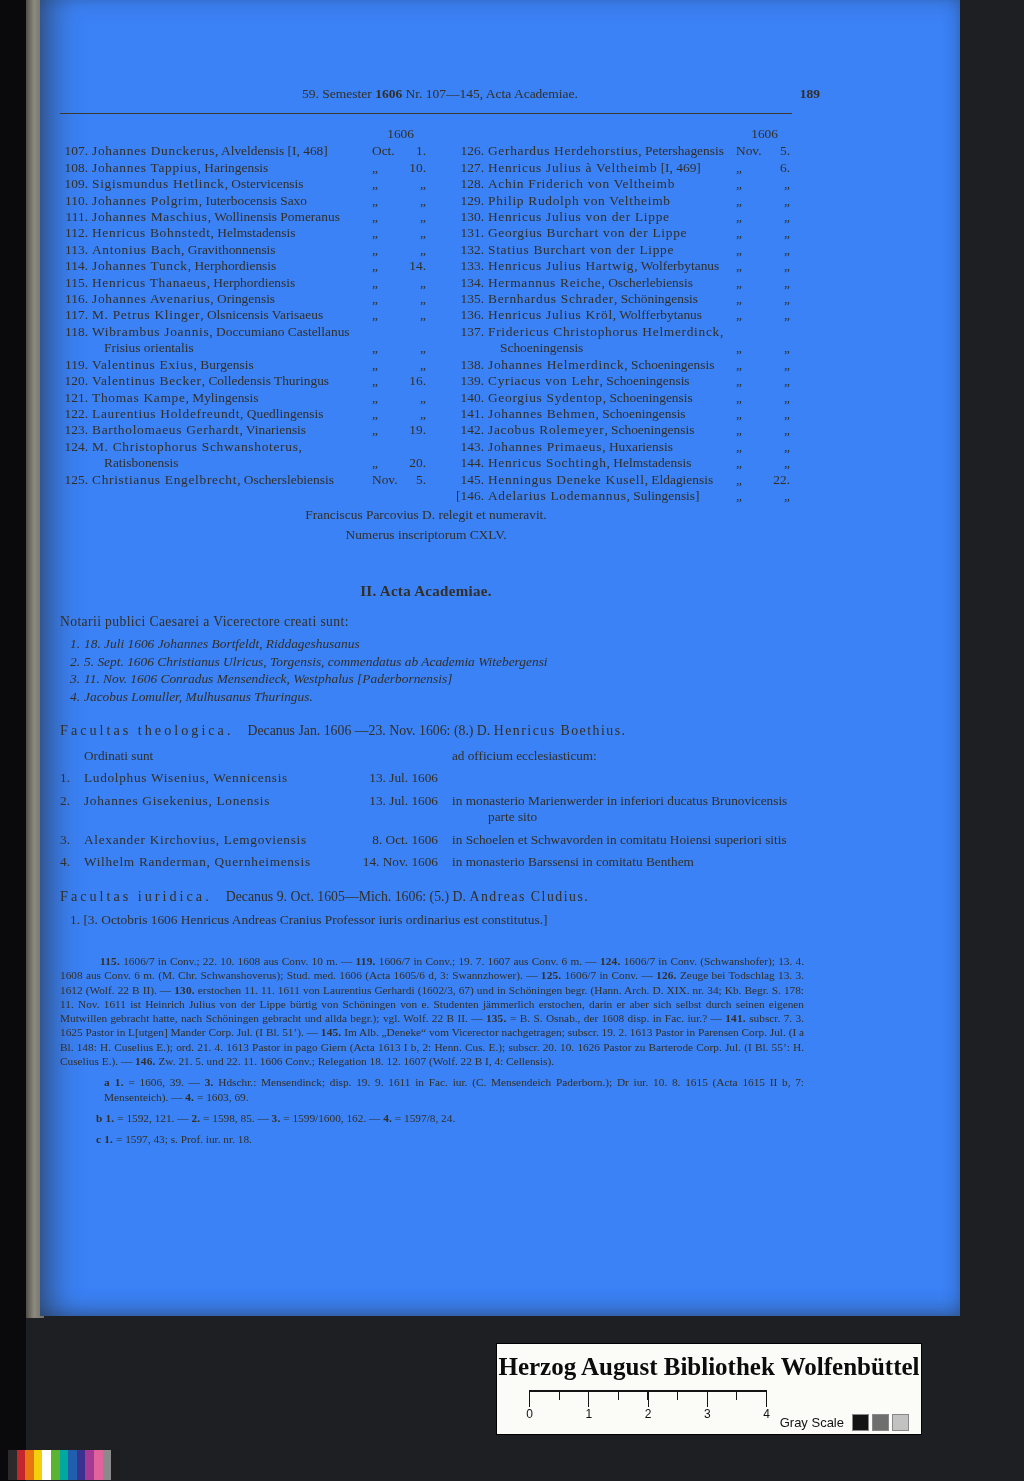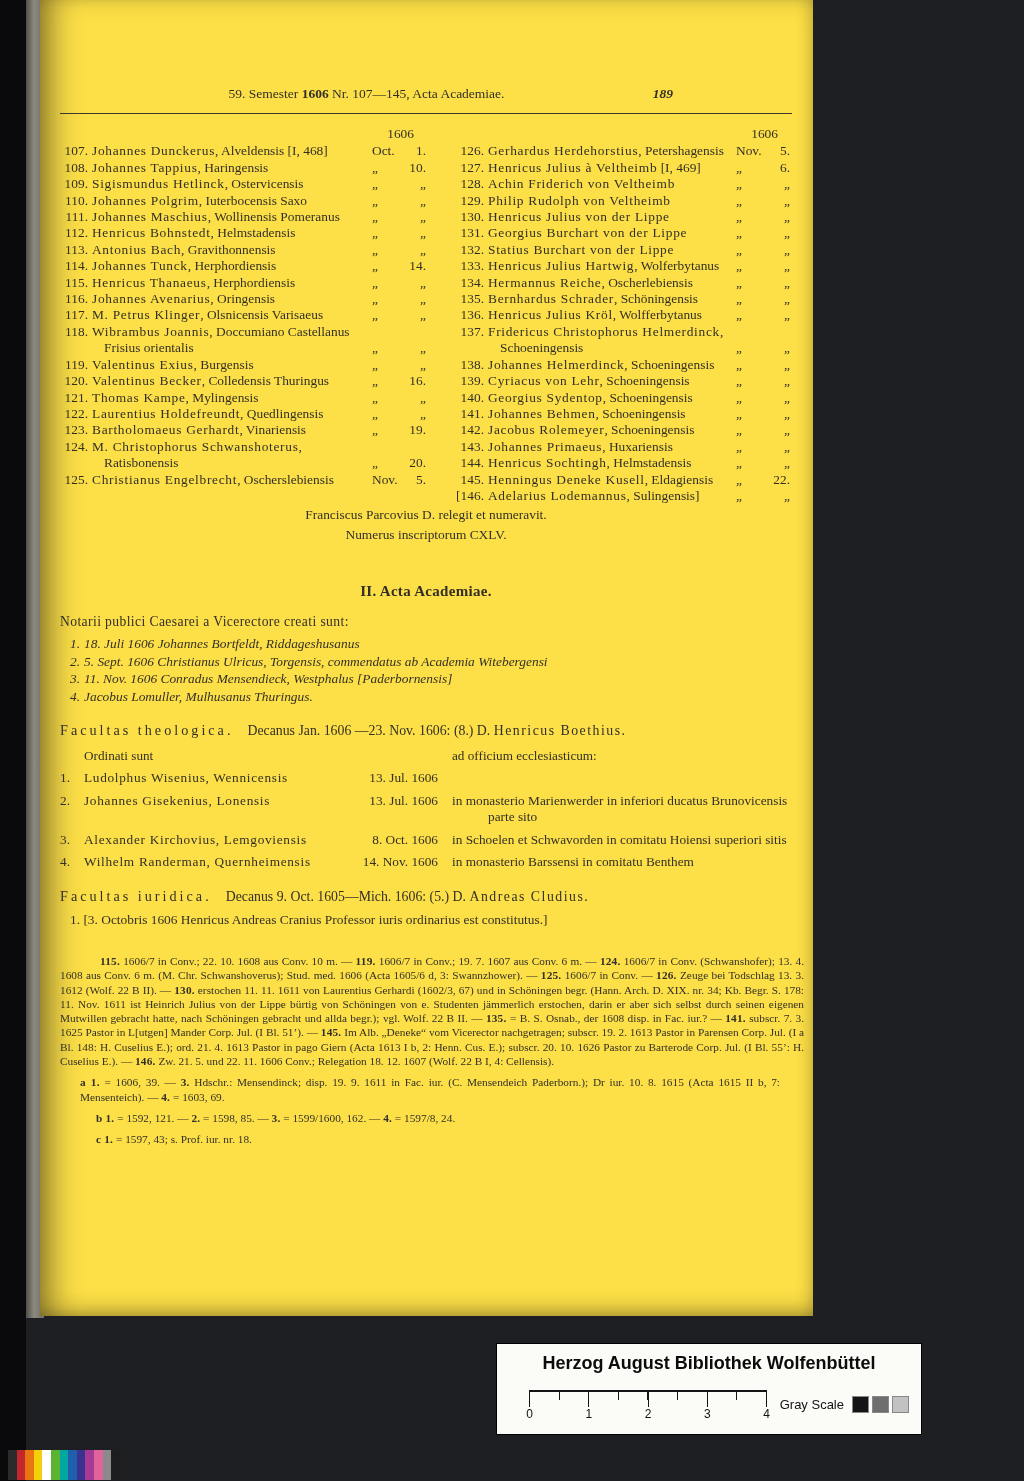--- a/index.html
+++ b/index.html
@@ -2,29 +2,29 @@
 <html><head>
 <meta charset="utf-8">
 <style>
   html,body{margin:0;padding:0;}
   body{width:1024px;height:1481px;background:#1e1f23;position:relative;overflow:hidden;
        font-family:"Liberation Serif","DejaVu Serif",serif;}
   .stage{position:absolute;inset:0;}
   .left-black{position:absolute;left:0;top:0;width:26px;height:1481px;background:#0a0a0c;}
   .page-edge{position:absolute;left:26px;top:0;width:18px;height:1318px;
              background:linear-gradient(90deg,#4f4d46,#8d8b80 45%,#6f6d64);}
-  .page{position:absolute;left:40px;top:0;width:773px;height:1316px;background:#fde047;
+  .page{position:absolute;left:40px;top:0;width:920px;height:1316px;background:#3b82f6;
         color:#332f27;box-sizing:border-box;padding:86px 140px 0 20px;
         box-shadow:inset 24px 0 32px -14px rgba(40,34,22,.55),
                    inset -8px 0 18px -10px rgba(40,34,22,.35),
                    inset 0 -12px 26px -12px rgba(40,34,22,.40);}
   
   .phead{position:relative;height:20px;font-size:13.5px;}
   .phead-center{text-align:center;}
-  .pnum{position:absolute;right:0;top:0;font-weight:bold;font-style:italic;}
+  .pnum{position:absolute;right:0;top:0;font-weight:bold;}
   .rule{margin-top:7px;border-top:1.6px solid #3c382f;width:732px;}
   
   .cols{display:flex;margin-top:12px;width:732px;font-size:13.4px;line-height:16.4px;}
   .colL{width:368px;}
   .colR{width:336px;margin-left:28px;}
   .year{text-align:right;padding-right:14px;margin-bottom:1px;}
   .mrow{position:relative;padding-left:32px;padding-right:56px;min-height:16.4px;}
   .num{position:absolute;left:0;top:0;width:28px;text-align:right;}
   .mbody{display:block;padding-left:12px;text-indent:-12px;}
   .nm{letter-spacing:0.7px;}
@@ -49,37 +49,37 @@
   .orow{display:grid;grid-template-columns:24px 272px 96px 340px;font-size:13.3px;line-height:16.6px;margin-top:6px;}
   .on{text-align:left;}
   .oname{letter-spacing:0.7px;}
   .odate{text-align:right;padding-right:14px;}
   .oplace{padding-left:36px;text-indent:-36px;}
   .iur-item{margin-top:7px;padding-left:10px;font-size:13.4px;}
   
   .fnotes{margin-top:26px;width:744px;font-size:11.3px;line-height:14.3px;text-align:justify;}
   .fn{margin:0;}
   .fn1{text-indent:40px;}
-  .fn-a{margin-top:7px;margin-left:20px;width:700px;}
+  .fn-a{margin-top:7px;margin-left:44px;width:700px;}
   .fn-bc{margin-top:7px;margin-left:36px;width:700px;}
   .fn b{letter-spacing:.2px;}
   
   .fbox{position:absolute;left:497px;top:1344px;width:424px;height:90px;background:#fbfbf8;
         box-shadow:0 0 0 1px #000;}
-  .ftitle{margin-top:9px;text-align:center;font-size:18px;font-weight:bold;
-          font-family:Liberation Sans, sans-serif;color:#0c0c0c;}
+  .ftitle{margin-top:9px;text-align:center;font-size:25px;font-weight:bold;
+          font-family:Liberation Serif, serif;color:#0c0c0c;}
   .ruler{position:absolute;left:32px;top:46px;}
   .ruler-ticks{width:238px;height:15px;border-top:2px solid #141414;
      background-image:
        repeating-linear-gradient(to right,#141414 0 1px,transparent 1px 29.6px),
        repeating-linear-gradient(to right,#141414 0 1px,transparent 1px 59.25px);
      background-size:100% 8px,100% 15px;background-repeat:no-repeat;}
   .ruler-nums{display:flex;margin-left:-29px;font-size:12px;font-family:"Liberation Sans",sans-serif;color:#111;}
   .rn{width:59.25px;text-align:center;}
-  .grayscale{position:absolute;right:12px;top:52px;display:flex;align-items:center;gap:8px;}
+  .grayscale{position:absolute;right:12px;top:70px;display:flex;align-items:center;gap:8px;}
   .gs-label{font-family:"Liberation Sans",sans-serif;font-size:13px;color:#111;}
   .gs-swatches{display:flex;gap:3px;}
   .gs-sq{width:15px;height:15px;border:1px solid #888;display:inline-block;}
   
   .calbar{position:absolute;left:8px;top:1450px;width:112px;height:30px;display:flex;}
   .cal-seg{flex:1;height:100%;}
   .copyright{position:absolute;left:0;top:1452px;width:100%;text-align:center;
              font-family:"Liberation Sans",sans-serif;font-weight:bold;font-size:20px;color:#2424d6;}
 </style>
 </head>

